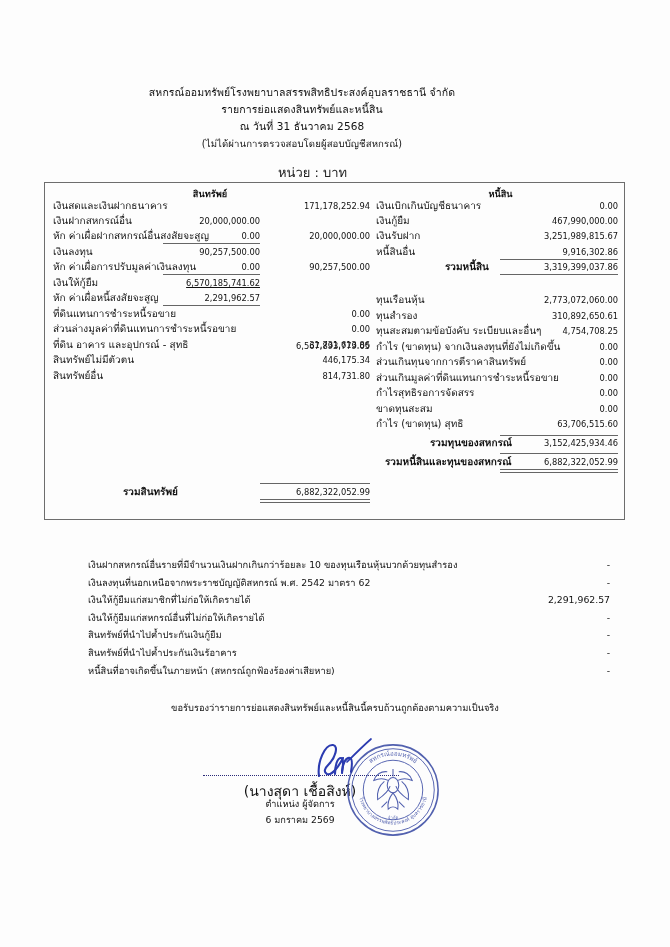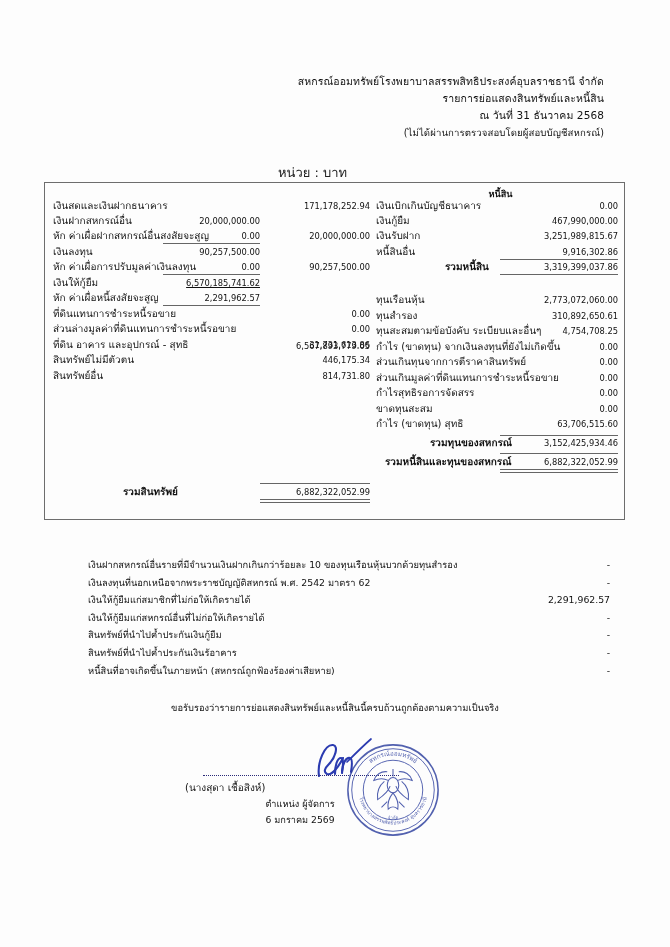--- a/index.html
+++ b/index.html
@@ -18,24 +18,24 @@
 
   .page {
     position: absolute;
     inset: 0;
     background: #fdfdfd;
   }
 
   
   .doc-header {
     position: absolute;
-    top: 73px;
+    top: 84px;
     left: 0;
     width: 604px;
-    text-align: right;
+    text-align: center;
   }
   .doc-header .line {
     font-size: 10.5px;
     line-height: 17px;
     letter-spacing: 0.1px;
     color: #111;
   }
   .doc-header .line.sub {
     font-size: 9.6px;
   }
@@ -162,22 +162,22 @@
     top: 14px;
     left: 120px;
     width: 70px;
     height: 44px;
   }
   .sign-name {
     position: absolute;
     top: 58px;
     left: 0;
     width: 230px;
-    text-align: left;
-    font-size: 10px;
+    text-align: center;
+    font-size: 14px;
     color: #111;
   }
   .sign-pos {
     position: absolute;
     top: 74px;
     left: 0;
     width: 230px;
     text-align: center;
     font-size: 9.2px;
     color: #111;
@@ -210,20 +210,21 @@
     <div class="line">สหกรณ์ออมทรัพย์โรงพยาบาลสรรพสิทธิประสงค์อุบลราชธานี จำกัด</div>
     <div class="line">รายการย่อแสดงสินทรัพย์และหนี้สิน</div>
     <div class="line">ณ วันที่ 31 ธันวาคม 2568</div>
     <div class="line sub">(ไม่ได้ผ่านการตรวจสอบโดยผู้สอบบัญชีสหกรณ์)</div>
   </div>
 
   <div class="unit-note">หน่วย : บาท</div>
 
   <div class="frame">
 
+    <div class="col-head assets">สินทรัพย์</div>
     <div class="col-head liab">หนี้สิน</div>
 
     <div class="lbl" style="left:8px;  top:18px;">เงินสดและเงินฝากธนาคาร</div>
     <div class="lbl" style="left:8px;  top:33px;">เงินฝากสหกรณ์อื่น</div>
     <div class="lbl" style="left:8px;  top:48px;">หัก ค่าเผื่อฝากสหกรณ์อื่นสงสัยจะสูญ</div>
     <div class="lbl" style="left:8px;  top:64px;">เงินลงทุน</div>
     <div class="lbl" style="left:8px;  top:79px;">หัก ค่าเผื่อการปรับมูลค่าเงินลงทุน</div>
     <div class="lbl" style="left:8px;  top:95px;">เงินให้กู้ยืม</div>
     <div class="lbl" style="left:8px;  top:110px;">หัก ค่าเผื่อหนี้สงสัยจะสูญ</div>
     <div class="lbl" style="left:8px;  top:126px;">ที่ดินแทนการชำระหนี้รอขาย</div>

